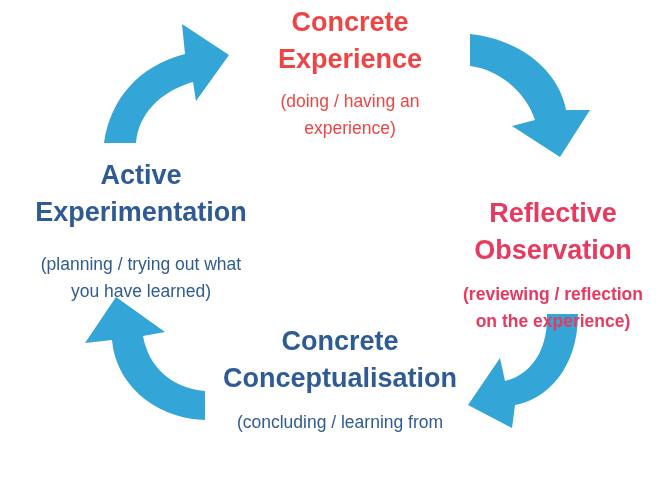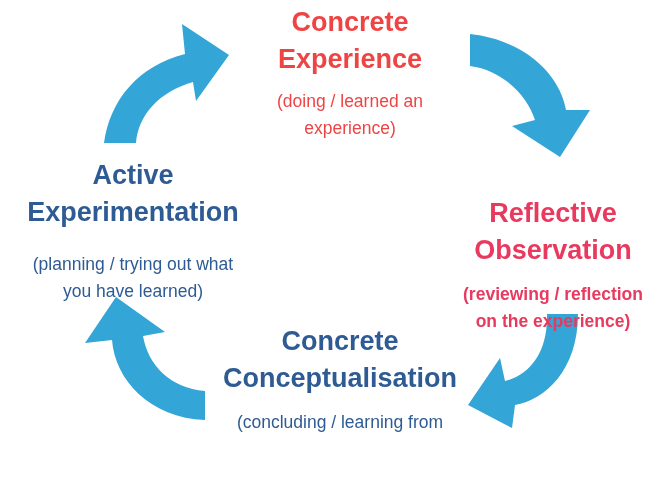--- a/index.html
+++ b/index.html
@@ -9,21 +9,21 @@
   .stage { position: absolute; text-align: center; }
   .stage .title { font-weight: bold; font-size: 27px; line-height: 37px; }
   .stage .desc { font-size: 17.5px; line-height: 27px; margin-top: 10px; }
   .blue { color: #2e5b94; }
   .pink { color: #e8395f; margin-top: 33px; }
   #ce { left: 220px; top: 4px; width: 260px; }
   #ro { left: 440px; top: 162px; width: 226px; }
   #ro .desc { margin-top: 12px; font-weight: bold; }
   #ac { left: 190px; top: 323px; width: 300px; }
   #ac .desc { margin-top: 12px; }
-  #ae { left: 0px; top: 157px; width: 266px; }
+  #ae { left: 8px; top: 157px; width: 266px; }
   #ae .desc { margin-top: 20px; }
 </style>
 </head>
 <body>
 
 <svg class="arrows" width="666" height="484" viewBox="0 0 666 484">
 
   <path fill="#33a5d6" d="M104,143 C110,100 138,66 185,54 L182,24 L229,55 L196,101 L193,82 C158,92 138,116 136,143 Z"></path>
 
   <path fill="#33a5d6" d="M470,34 C525,40 560,75 566,110 L590,110 L560,157 L512,126 L535,120 C527,95 502,70 470,66 Z"></path>
@@ -32,21 +32,21 @@
 
   <path fill="#33a5d6" d="M205,420 C150,418 115,380 112,340 L85,343 L116,297 L165,332 L143,336 C148,365 170,388 205,391 Z"></path>
 </svg>
 
 <div class="stage blue" id="ce" style="color: #ef4444;">
   <div class="title">
     <div>Concrete</div>
     <div>Experience</div>
   </div>
   <div class="desc">
-    <div>(doing / learned an</div>
+    <div>(doing / having an</div>
     <div>experience)</div>
   </div>
 </div>
 
 <div class="stage pink" id="ro" style="color: rgb(232, 57, 95);">
   <div class="title">
     <div>Reflective</div>
     <div>Observation</div>
   </div>
   <div class="desc">

